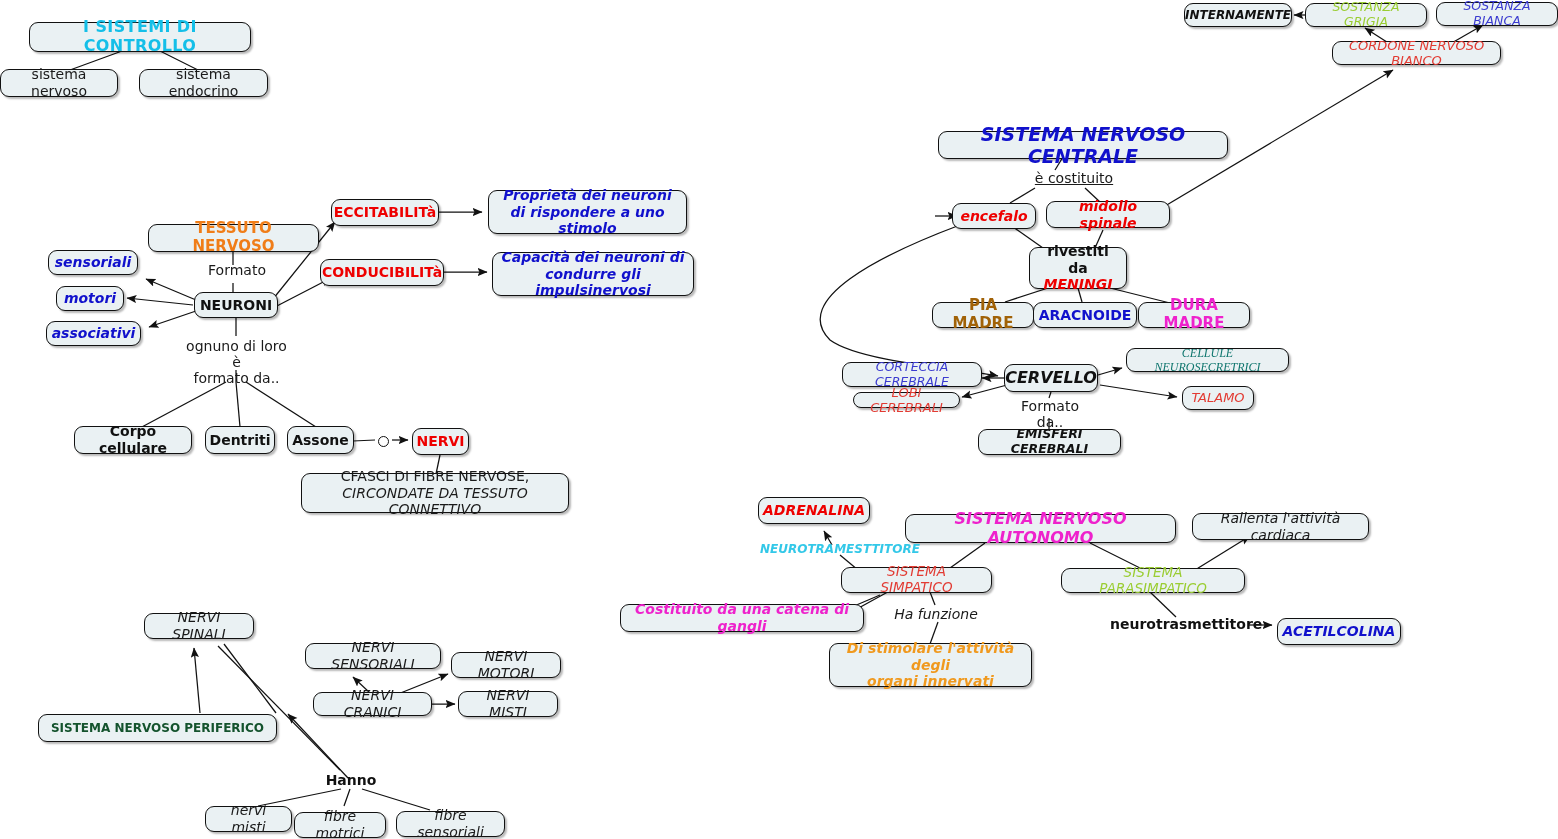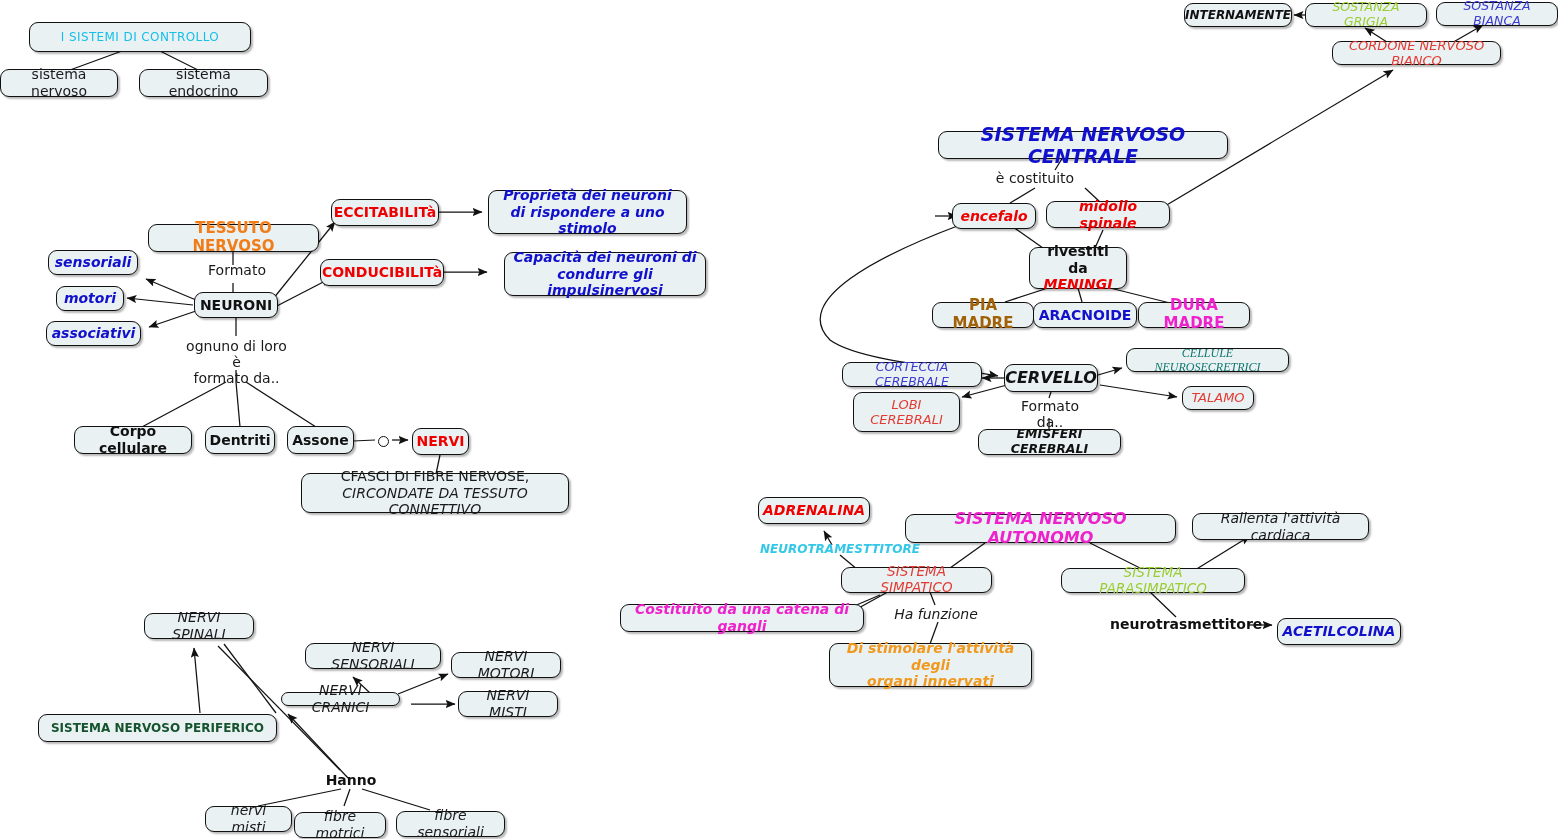--- a/index.html
+++ b/index.html
@@ -48,21 +48,21 @@
   .t-plain{font-family:"DejaVu Sans","Liberation Sans",sans-serif;font-size:14px;color:#1a1a1a;font-weight:400;}
   .t-plain-i{font-family:"DejaVu Sans","Liberation Sans",sans-serif;font-size:14px;color:#1a1a1a;font-style:italic;font-weight:400;}
   .t-bold{font-family:"DejaVu Sans","Liberation Sans",sans-serif;font-size:14px;color:#111111;font-weight:700;}
   .t-bold-i{font-family:"DejaVu Sans","Liberation Sans",sans-serif;font-size:14px;color:#111111;font-weight:700;font-style:italic;}
   .t-red-b{color:#ee0000;font-weight:700;font-size:14px;}
   .t-red-bi{color:#ee0000;font-weight:700;font-style:italic;font-size:14px;}
   .t-red-i{color:#e23b33;font-style:italic;font-size:13px;}
   .t-blue-b{color:#1111cc;font-weight:700;font-size:14px;}
   .t-blue-bi{color:#1111cc;font-weight:700;font-style:italic;font-size:14px;}
   .t-blue-i{color:#3b3bd0;font-style:italic;font-size:12.5px;}
-  .t-cyan-b{color:#14bfe8;font-weight:400;font-size:12px;letter-spacing:.4px;}
+  .t-cyan-b{color:#14bfe8;font-weight:700;font-size:16px;letter-spacing:.4px;}
   .t-cyan-i{color:#33c8e8;font-style:italic;font-size:12px;font-weight:700;}
   .t-cyan-i2{color:#0f766e;font-style:italic;font-size:12px;font-family:Liberation Serif, serif;}
   .t-orange-b{color:#f07d18;font-weight:700;font-size:15px;}
   .t-orange-bi{color:#f0991e;font-weight:700;font-style:italic;font-size:14px;}
   .t-green-i{color:#9acd32;font-style:italic;font-size:12.5px;}
   .t-green-b{color:#a16207;font-weight:700;font-size:15px;}
   .t-magenta-b{color:#ee22cc;font-weight:700;font-size:15px;}
   .t-magenta-bi{color:#ee22cc;font-weight:700;font-style:italic;font-size:16px;}
   .t-magenta-bi2{color:#ee22cc;font-weight:700;font-style:italic;font-size:14px;}
   .t-snc{color:#1111cc;font-weight:700;font-style:italic;font-size:19px;}
@@ -225,21 +225,21 @@
 
   <div class="node" style="left:320px;top:259px;width:124px;height:27px;">
     <span class="t-red-b">CONDUCIBILITà</span>
   </div>
 
   <div class="node" style="left:488px;top:190px;width:199px;height:44px;">
     <span class="t-blue-bi">Proprietà dei neuroni
 di rispondere a uno stimolo</span>
   </div>
 
-  <div class="node" style="left:492px;top:252px;width:202px;height:44px;margin-left:12px;">
+  <div class="node" style="left:492px;top:252px;width:202px;height:44px;">
     <span class="t-blue-bi">Capacità dei neuroni di
 condurre gli impulsinervosi</span>
   </div>
 
   <div class="lbl t-plain" style="left:184px;top:338px;width:105px;">ognuno di loro è
 formato da..</div>
 
   <div class="node" style="left:74px;top:426px;width:118px;height:28px;">
     <span class="t-bold">Corpo cellulare</span>
   </div>
@@ -266,21 +266,21 @@
   </div>
 
   <div class="node" style="left:305px;top:643px;width:136px;height:26px;">
     <span class="t-plain-i">NERVI SENSORIALI</span>
   </div>
 
   <div class="node" style="left:451px;top:652px;width:110px;height:26px;">
     <span class="t-plain-i">NERVI MOTORI</span>
   </div>
 
-  <div class="node" style="left:281px;top:692px;width:119px;height:14px;">
+  <div class="node" style="left:313px;top:692px;width:119px;height:24px;">
     <span class="t-plain-i">NERVI CRANICI</span>
   </div>
 
   <div class="node" style="left:458px;top:691px;width:100px;height:26px;">
     <span class="t-plain-i">NERVI MISTI</span>
   </div>
 
   <div class="node" style="left:38px;top:714px;width:239px;height:28px;">
     <span class="t-snp">SISTEMA NERVOSO PERIFERICO</span>
   </div>
@@ -312,21 +312,21 @@
   </div>
 
   <div class="node" style="left:1332px;top:41px;width:169px;height:24px;">
     <span class="t-red-i">CORDONE NERVOSO BIANCO</span>
   </div>
 
   <div class="node" style="left:938px;top:131px;width:290px;height:28px;">
     <span class="t-snc">SISTEMA NERVOSO CENTRALE</span>
   </div>
 
-  <div class="lbl t-plain" style="left:990px;top:170px;width:90px;">è costituito</div>
+  <div class="lbl t-plain" style="left:1029px;top:170px;width:90px;text-decoration:underline;">è costituito</div>
 
   <div class="node" style="left:952px;top:203px;width:84px;height:26px;">
     <span class="t-red-bi">encefalo</span>
   </div>
 
   <div class="node" style="left:1046px;top:201px;width:124px;height:27px;">
     <span class="t-red-bi">midollo spinale</span>
   </div>
 
   <div class="node" style="left:1029px;top:247px;width:98px;height:42px;flex-direction:column;">
@@ -351,21 +351,21 @@
   </div>
 
   <div class="node" style="left:1004px;top:364px;width:94px;height:28px;">
     <span class="t-cerv">CERVELLO</span>
   </div>
 
   <div class="node" style="left:1126px;top:348px;width:163px;height:24px;">
     <span class="t-cyan-i2">CELLULE NEUROSECRETRICI</span>
   </div>
 
-  <div class="node" style="left:853px;top:392px;width:107px;height:40px;">
+  <div class="node" style="left:853px;top:392px;width:107px;height:16px;">
     <span class="t-red-i">LOBI CEREBRALI</span>
   </div>
 
   <div class="node" style="left:1182px;top:386px;width:72px;height:24px;">
     <span class="t-red-i">TALAMO</span>
   </div>
 
   <div class="lbl t-plain" style="left:1006px;top:398px;width:88px;">Formato da..</div>
 
   <div class="node" style="left:978px;top:429px;width:143px;height:26px;">

